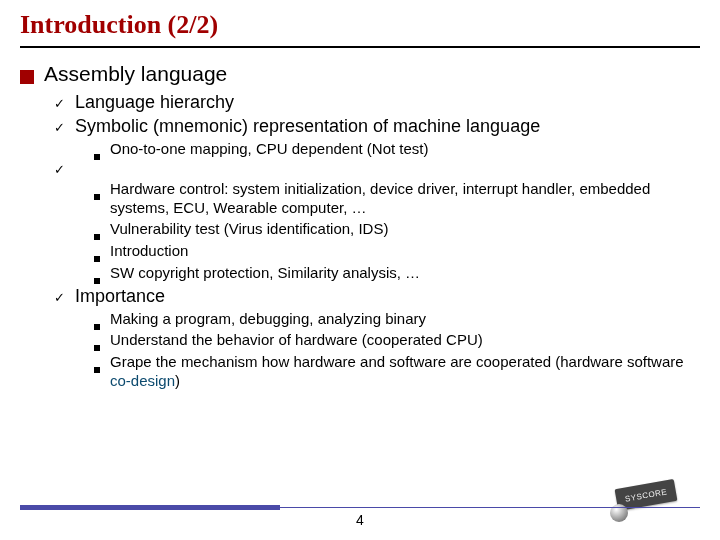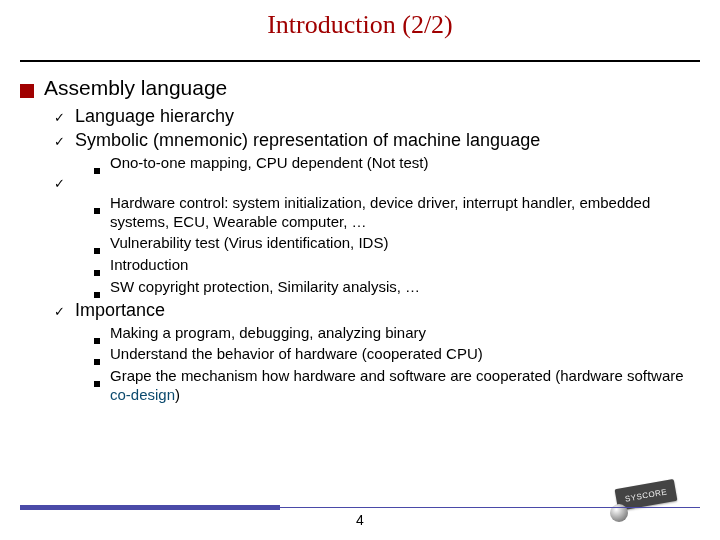--- a/index.html
+++ b/index.html
@@ -1,18 +1,18 @@
 <!DOCTYPE html>
 <html><head>
 <meta charset="utf-8">
 <style>
   * { box-sizing: border-box; margin: 0; padding: 0; }
   html, body { width: 720px; height: 540px; background: #fff; font-family: Arial, Helvetica, sans-serif; overflow: hidden; }
   .slide { width: 720px; height: 540px; position: relative; padding: 10px 20px 0 20px; }
-  .title { text-align: center; color: #a00000; font-family: "Times New Roman", Times, serif; font-size: 26px; font-weight: normal; padding-bottom: 20px; }
+  .title { text-align: left; color: #a00000; font-family: "Times New Roman", Times, serif; font-size: 26px; font-weight: bold; padding-bottom: 6px; }
   .title-rule { border: none; border-top: 2px solid #000; margin: 0 0 14px 0; }
   .content { font-size: 16px; color: #000; }
   .lvl1 { display: flex; align-items: baseline; margin: 2px 0 6px 0; }
   .lvl1 .bullet { width: 14px; height: 14px; background: #a00000; margin-right: 10px; flex: 0 0 auto; position: relative; top: 3px; }
   .lvl1 .txt { font-size: 21px; }
   .lvl2 { display: flex; align-items: baseline; margin: 3px 0 3px 34px; }
   .lvl2 .bullet { color: #000; font-size: 13px; margin-right: 10px; flex: 0 0 auto; font-family: "Segoe UI Symbol", Arial, sans-serif; }
   .lvl2 .txt { font-size: 18px; text-align: right; }
   .lvl3 { display: flex; align-items: baseline; margin: 3px 0 3px 74px; }
   .lvl3 .bullet { width: 6px; height: 6px; background: #000; margin-right: 10px; flex: 0 0 auto; position: relative; top: 6px; }

